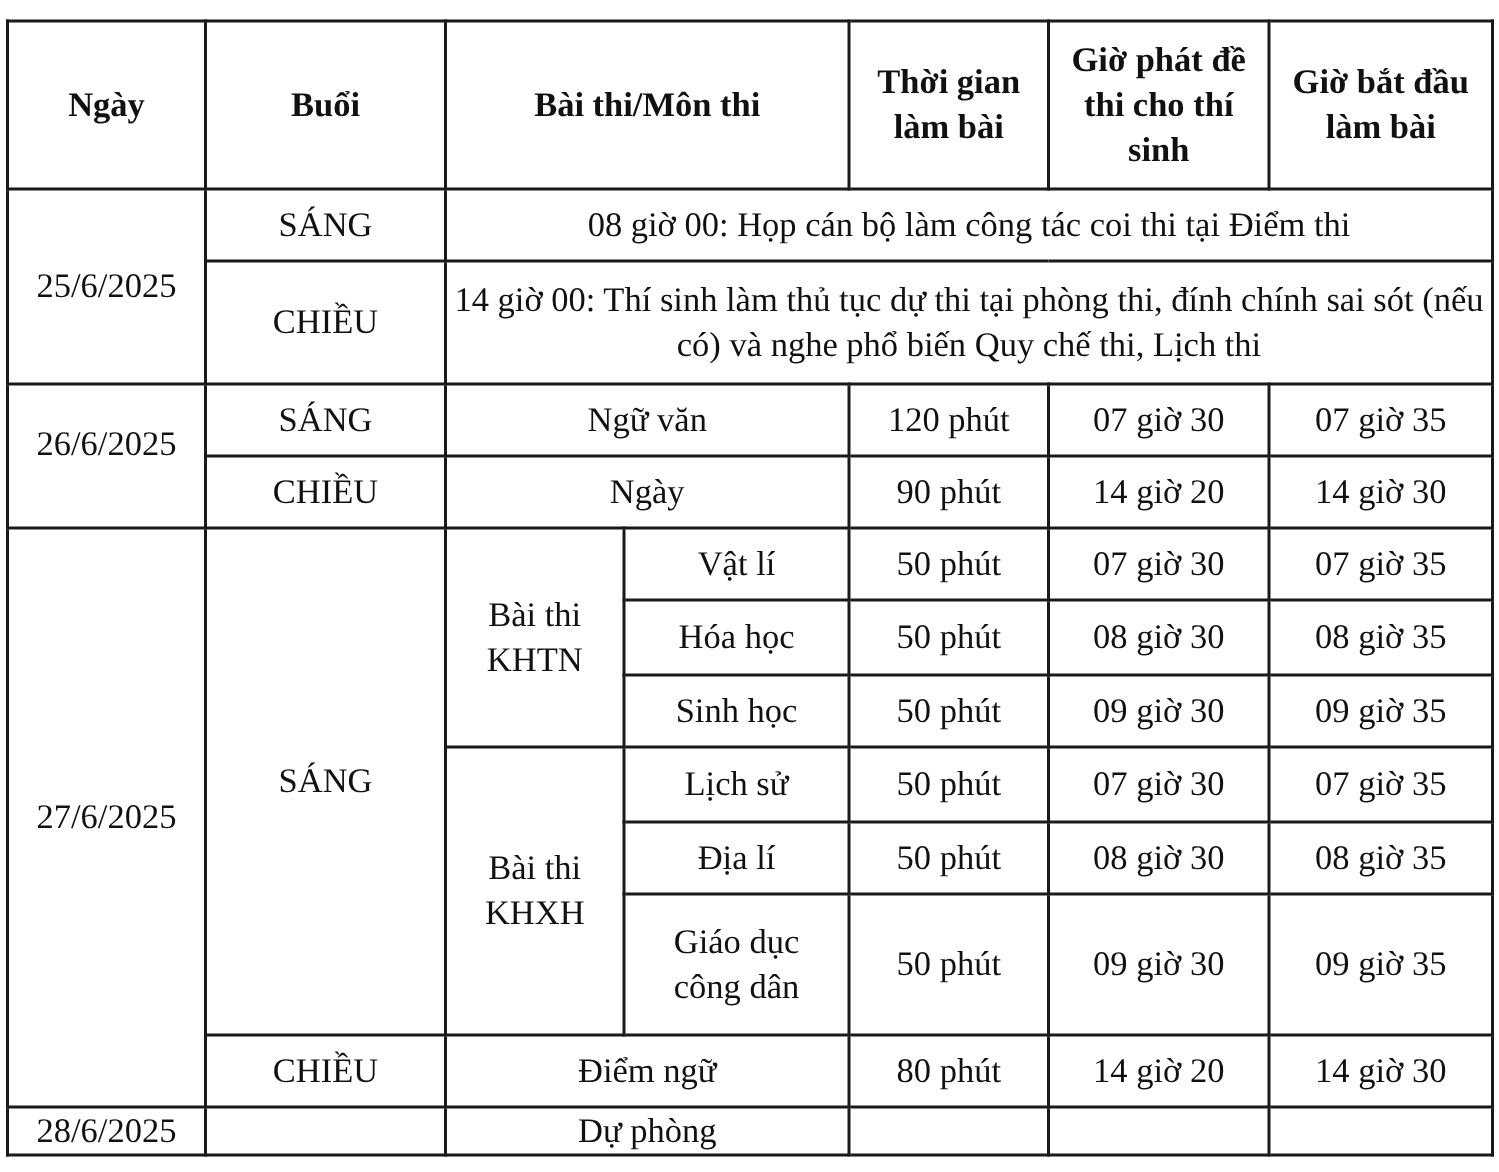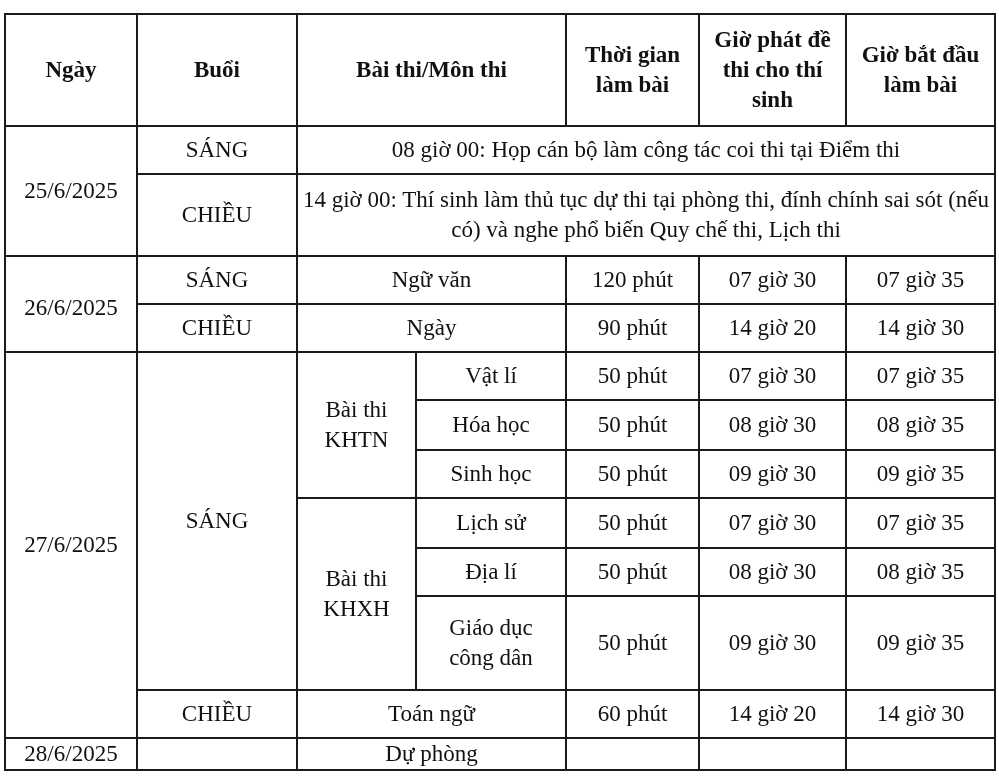--- a/index.html
+++ b/index.html
@@ -42,21 +42,21 @@
     <td rowspan="2">25/6/2025</td>
     <td>SÁNG</td>
     <td colspan="5" class="left">08 giờ 00: Họp cán bộ làm công tác coi thi tại Điểm thi</td>
   </tr>
   <tr style="height:82px">
     <td>CHIỀU</td>
     <td colspan="5" class="left">14 giờ 00: Thí sinh làm thủ tục dự thi tại phòng thi, đính chính sai sót (nếu có) và nghe phổ biến Quy chế thi, Lịch thi</td>
   </tr>
 
   <tr style="height:48px">
-    <td rowspan="2" class="vtop" style="padding-top:36px">26/6/2025</td>
+    <td rowspan="2" class="vtop" style="padding-top:24px">26/6/2025</td>
     <td>SÁNG</td>
     <td colspan="2">Ngữ văn</td>
     <td>120 phút</td>
     <td class="b">07 giờ 30</td>
     <td class="b">07 giờ 35</td>
   </tr>
   <tr style="height:48px">
     <td>CHIỀU</td>
     <td colspan="2">Ngày</td>
     <td>90 phút</td>
@@ -101,22 +101,22 @@
   </tr>
   <tr style="height:80px">
     <td style="padding:16px 22px">Giáo dục công dân</td>
     <td>50 phút</td>
     <td class="b">09 giờ 30</td>
     <td class="b">09 giờ 35</td>
   </tr>
 
   <tr style="height:48px">
     <td>CHIỀU</td>
-    <td colspan="2">Toán ngữ</td>
-    <td>60 phút</td>
+    <td colspan="2">Điểm ngữ</td>
+    <td>80 phút</td>
     <td class="b">14 giờ 20</td>
     <td class="b">14 giờ 30</td>
   </tr>
 
   <tr style="height:32px">
     <td>28/6/2025</td>
     <td></td>
     <td colspan="2">Dự phòng</td>
     <td></td>
     <td class="b"></td>

